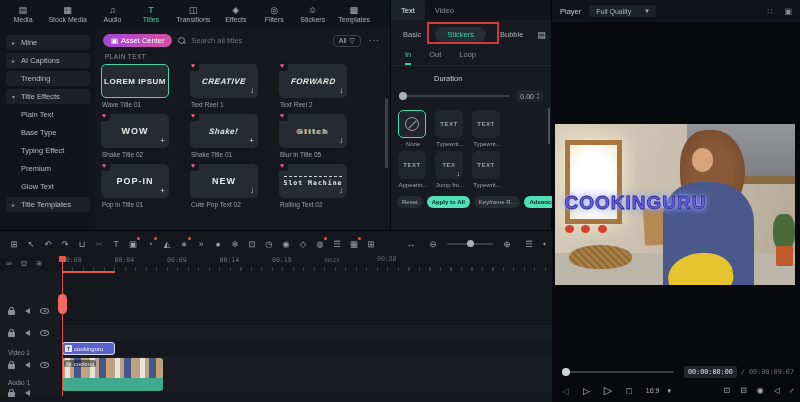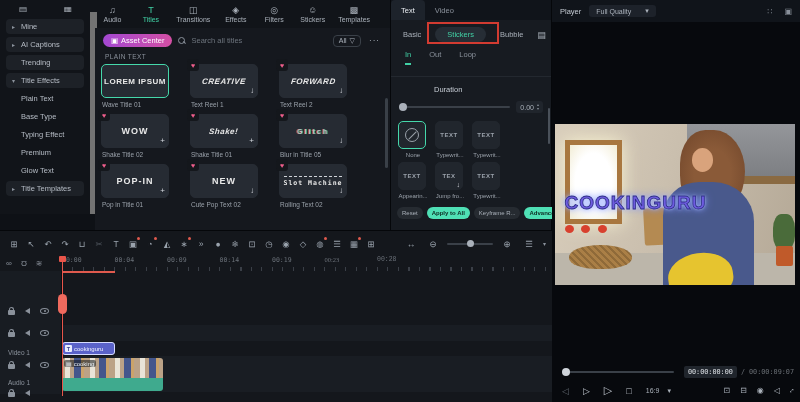--- a/index.html
+++ b/index.html
@@ -11,22 +11,22 @@
   
   #top-toolbar { left:0; top:0; width:390px; height:28px; background:#111419;
     display:flex; align-items:center; padding-left:6px; gap:2px; }
   .tt-item { display:flex; flex-direction:column; align-items:center; justify-content:center;
     min-width:34px; padding:0 4px; height:28px; cursor:pointer; }
   .tt-glyph { font-size:9px; line-height:10px; color:#aab1ba; }
   .tt-label { font-size:7px; line-height:9px; color:#aab1ba; white-space:nowrap; }
   .tt-item.active .tt-glyph, .tt-item.active .tt-label { color:#41d0a5; }
 
   
-  #sidebar { left:0; top:12px; width:97px; height:202px; background:#111419;
-    border-right:7px solid #737373; padding-top:4px; overflow:hidden; }
+  #sidebar { left:0; top:28px; width:97px; height:202px; background:#111419;
+    border-right:1px solid #737373; padding-top:4px; overflow:hidden; }
   .sb-item { display:flex; align-items:center; gap:4px; height:15px; margin:3px 6px;
     padding:0 6px; font-size:7.5px; color:#b7bdc6; border-radius:4px; cursor:pointer; white-space:nowrap; }
   .sb-item.boxed { background:#1d2127; }
   .sb-arrow { font-size:6px; color:#8a919b; width:5px; }
 
   
   #titles-panel { left:95px; top:28px; width:295px; height:202px; background:#15181e; overflow:hidden; }
   #titles-head { display:flex; align-items:center; gap:6px; padding:6px 8px 2px 8px; }
   #asset-center { display:flex; align-items:center; gap:3px; background:linear-gradient(90deg,#a348d2,#d44fa4);
     border-radius:9px; padding:2px 8px; font-size:7.5px; color:#fff; cursor:pointer; }
@@ -65,21 +65,21 @@
     border-left:1px solid #05070a; border-right:1px solid #05070a; }
   #props-tabs { display:flex; height:20px; background:#10141a; font-size:7.5px; }
   .ptab { display:flex; align-items:center; padding:0 10px; color:#8a919b; cursor:pointer; }
   .ptab.active { background:#1d232b; color:#e8ecf0; border-radius:4px 4px 0 0; }
   #subtab-row { position:relative; display:flex; align-items:center; gap:14px; padding:7px 0 5px 12px; font-size:7.5px; }
   #basic-subtab,#bubble-subtab { color:#aab1ba; cursor:pointer; }
   #anim-subtab { background:#262d35; color:#41d0a5; padding:3px 12px; border-radius:10px; cursor:pointer; }
   #anim-annotation { position:absolute; left:36px; top:2px; width:72px; height:22px;
     border:2px solid #d23b31; pointer-events:none; }
   #save-icon { margin-left:auto; margin-right:10px; color:#aab1ba; font-size:9px; cursor:pointer; }
-  #anim-dir-tabs { display:flex; gap:18px; padding:3px 0 11px 14px; font-size:7.5px; border-bottom:1px solid #23282f; }
+  #anim-dir-tabs { display:flex; gap:18px; padding:3px 0 0 14px; font-size:7.5px; border-bottom:1px solid #23282f; }
   .dir-tab { color:#8a919b; padding-bottom:4px; cursor:pointer; }
   .dir-tab.active { color:#41d0a5; border-bottom:2px solid #41d0a5; }
   #duration-row { padding:8px 8px 0 8px; }
   #duration-label { font-size:7.5px; color:#c6ccd4;margin-left:35px; }
   #duration-ctl { display:flex; align-items:center; gap:6px; margin-top:7px; }
   #duration-track { position:relative; width:112px; height:2px; background:#3a4048; border-radius:1px; }
   #duration-thumb { position:absolute; left:0; top:-3px; width:8px; height:8px; background:#aab1ba; border-radius:50%; cursor:pointer; }
   #duration-value { display:flex; align-items:center; background:#20252c; border-radius:3px;
     padding:2px 4px; font-size:7px; color:#aab1ba; gap:3px; }
   #duration-stepper { display:flex; flex-direction:column; font-size:4px; line-height:4px; color:#8a919b; cursor:pointer; }

